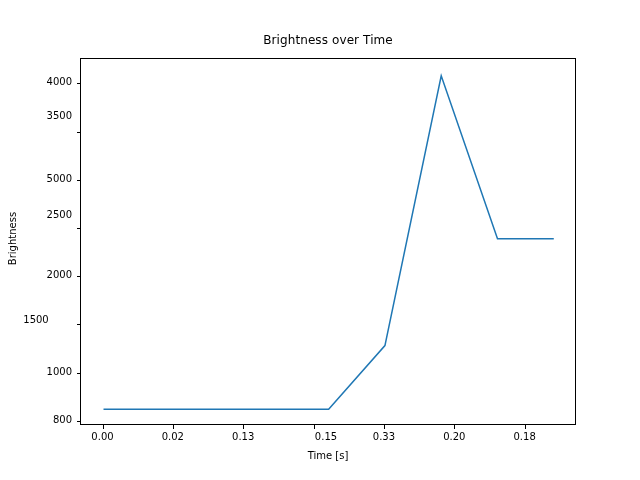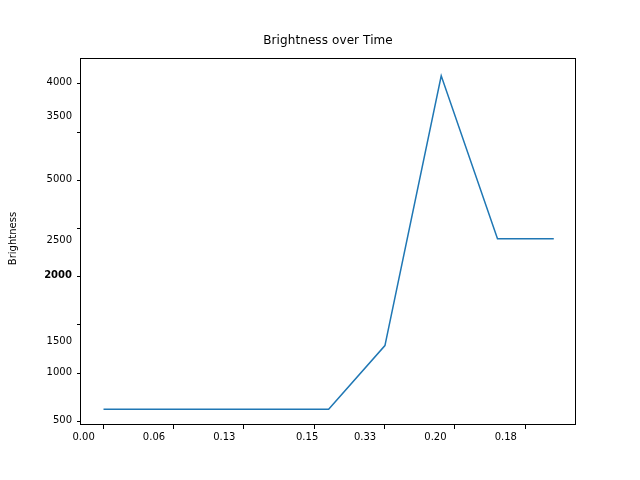--- a/index.html
+++ b/index.html
@@ -74,21 +74,21 @@
     position: absolute;
     height: 3.5px;
     width: 1px;
     background: #000000;
     top: 425px;
   }
   .xtick-label-wrap {
     position: absolute;
     top: 431px;
     width: 60px;
-    text-align: left;
+    text-align: center;
     font-size: 10px;
     color: #000000;
   }
 
   
   #xlabel {
     position: absolute;
     left: 80px;
     top: 450px;
     width: 496px;
@@ -118,42 +118,42 @@
 </style>
 </head>
 <body>
 
 <div id="figure">
 
   <div id="chart-title">Brightness over Time</div>
 
   <div id="yticks">
       <div class="ytick-mark" style="top: 420.759px;"></div>
-      <div class="ytick-label-wrap" style="top: 413.759px;">500</div>
+      <div class="ytick-label-wrap" style="top: 413.759px;">800</div>
       <div class="ytick-mark" style="top: 372.571px;"></div>
       <div class="ytick-label-wrap" style="top: 365.571px;">1000</div>
       <div class="ytick-mark" style="top: 324.383px;"></div>
-      <div class="ytick-label-wrap" style="top: 335px;">1500</div>
+      <div class="ytick-label-wrap" style="top: 314px; text-align: center;">1500</div>
       <div class="ytick-mark" style="top: 276.195px;"></div>
-      <div class="ytick-label-wrap" style="top: 269.195px; font-weight: bold;">2000</div>
+      <div class="ytick-label-wrap" style="top: 269.195px;">2000</div>
       <div class="ytick-mark" style="top: 228.007px;"></div>
-      <div class="ytick-label-wrap" style="top: 234px;">2500</div>
+      <div class="ytick-label-wrap" style="top: 209px;">2500</div>
       <div class="ytick-mark" style="top: 179.819px;"></div>
       <div class="ytick-label-wrap" style="top: 172.819px;">5000</div>
       <div class="ytick-mark" style="top: 131.631px;"></div>
       <div class="ytick-label-wrap" style="top: 110px;">3500</div>
       <div class="ytick-mark" style="top: 83.4433px;"></div>
       <div class="ytick-label-wrap" style="top: 76.4433px;">4000</div>
     </div>
 
   <div id="xticks">
       <div class="xtick-mark" style="left: 102.513px;"></div>
       <div class="xtick-label-wrap" style="left: 72.5135px;">0.00</div>
       <div class="xtick-mark" style="left: 172.868px;"></div>
-      <div class="xtick-label-wrap" style="left: 142.868px;">0.06</div>
+      <div class="xtick-label-wrap" style="left: 142.868px;">0.02</div>
       <div class="xtick-mark" style="left: 243.223px;"></div>
       <div class="xtick-label-wrap" style="left: 213.223px;">0.13</div>
       <div class="xtick-mark" style="left: 313.577px;"></div>
       <div class="xtick-label-wrap" style="left: 296px;">0.15</div>
       <div class="xtick-mark" style="left: 383.932px;"></div>
       <div class="xtick-label-wrap" style="left: 353.932px;">0.33</div>
       <div class="xtick-mark" style="left: 454.287px;"></div>
       <div class="xtick-label-wrap" style="left: 424.287px;">0.20</div>
       <div class="xtick-mark" style="left: 524.641px;"></div>
       <div class="xtick-label-wrap" style="left: 494.641px;">0.18</div>
@@ -162,14 +162,15 @@
   <div id="axes">
     <svg id="plot-svg" viewBox="0 0 496 367" preserveAspectRatio="none">
       <polyline id="data-line" fill="none" stroke="#1f77b4" stroke-width="1.5" stroke-linejoin="miter" stroke-linecap="butt" points="22.51,350.23 78.80,350.23 135.08,350.23 191.36,350.23 247.65,350.23 303.93,286.62 360.22,16.77 416.50,179.64 472.78,179.64"></polyline>
     </svg>
   </div>
 
   <div id="ylabel-wrap">
     <div id="ylabel">Brightness</div>
   </div>
 
+  <div id="xlabel">Time [s]</div>
 
 </div>
 
 </body></html>

